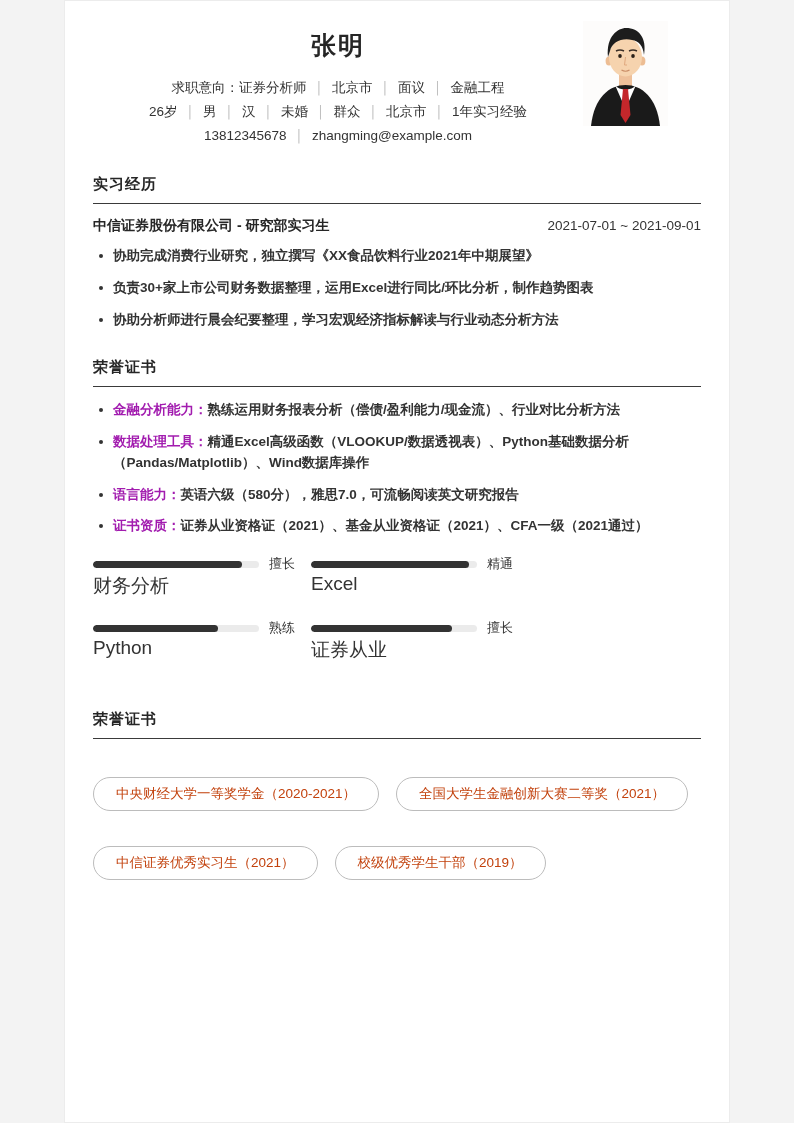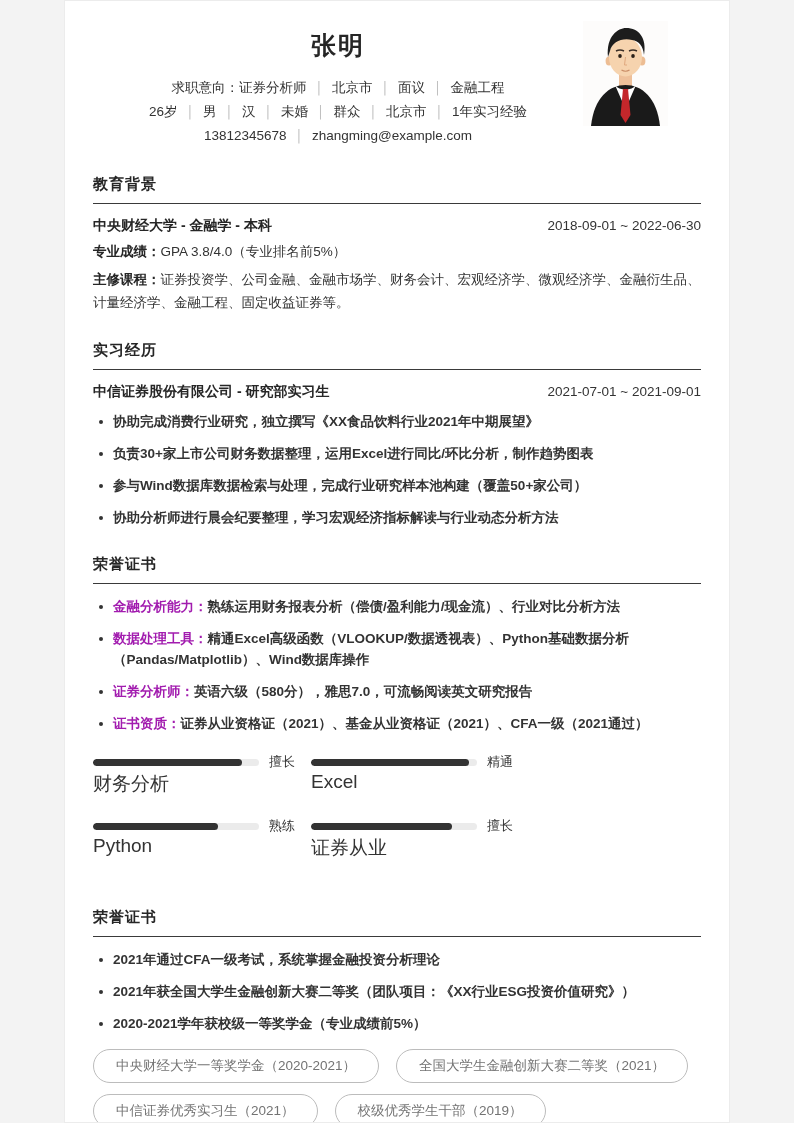--- a/index.html
+++ b/index.html
@@ -43,21 +43,21 @@
   .bar-item { width:218px; margin-bottom:20px; }
   .bar-top { display:flex; align-items:center;text-align:center; }
   .bar-track { width:166px; height:7px; background:#ebebeb; border-radius:4px; overflow:hidden; }
   .bar-fill { height:100%; background:#333; border-radius:4px; }
   .bar-level { font-size:13px; color:#333; margin-left:10px; }
   .bar-name { font-size:19px; color:#333; }
   
   .tags { display:flex; flex-wrap:wrap; gap:11px 17px; margin-top:14px; }
   .tag {
     border:1px solid #bcbcbc; border-radius:17px; background:#fff;
-    padding:7px 22px; font-size:13.5px; color:#737373; white-space:nowrap;
+    padding:7px 22px; font-size:13.5px; color:#c2410c; white-space:nowrap;margin-top:24px;
   }
 </style>
 </head>
 <body>
 
 <div class="page">
 
   <div class="header">
     <div class="header-left">
       <div class="name">张明</div>
@@ -87,50 +87,40 @@
       <ellipse cx="37" cy="35" rx="1.8" ry="2" fill="#2b2119"></ellipse>
       <ellipse cx="50" cy="35" rx="1.8" ry="2" fill="#2b2119"></ellipse>
       <path d="M42.5 36 L41.5 44 L44 44" stroke="#e0a87e" stroke-width="1" fill="none"></path>
       <path d="M38.5 49 Q42.5 51.5 46.5 49" stroke="#c98d66" stroke-width="1.2" fill="none"></path>
       <path d="M8 105 C11 77 26 64 42.5 64 C59 64 74 77 77 105 Z" fill="#1a1a1a"></path>
       <path d="M32 64 L42.5 88 L53 64 C49 70 36 70 32 64 Z" fill="#ffffff"></path>
       <path d="M40 68 L45 68 L47.5 94 L42.5 102 L37.5 94 Z" fill="#c4272b"></path>
     </svg>
   </div>
 
-  <div>
-    <div class="section-title">教育背景</div>
-    <div class="row-flex">
-      <span class="headline">中央财经大学 - 金融学 - 本科</span>
-      <span class="daterange">2018-09-01 ~ 2022-06-30</span>
-    </div>
-    <p class="edu-row"><b>专业成绩：</b><span>GPA 3.8/4.0（专业排名前5%）</span></p>
-    <p class="edu-row"><b>主修课程：</b><span>证券投资学、公司金融、金融市场学、财务会计、宏观经济学、微观经济学、金融衍生品、计量经济学、金融工程、固定收益证券等。</span></p>
-  </div>
 
   <div>
     <div class="section-title">实习经历</div>
     <div class="row-flex">
       <span class="headline">中信证券股份有限公司 - 研究部实习生</span>
       <span class="daterange">2021-07-01 ~ 2021-09-01</span>
     </div>
     <ul class="bullets">
       <li>协助完成消费行业研究，独立撰写《XX食品饮料行业2021年中期展望》</li>
       <li>负责30+家上市公司财务数据整理，运用Excel进行同比/环比分析，制作趋势图表</li>
-      <li>参与Wind数据库数据检索与处理，完成行业研究样本池构建（覆盖50+家公司）</li>
       <li>协助分析师进行晨会纪要整理，学习宏观经济指标解读与行业动态分析方法</li>
     </ul>
   </div>
 
   <div>
     <div class="section-title">荣誉证书</div>
     <ul class="bullets">
       <li><b>金融分析能力：</b><span>熟练运用财务报表分析（偿债/盈利能力/现金流）、行业对比分析方法</span></li>
       <li><b>数据处理工具：</b><span>精通Excel高级函数（VLOOKUP/数据透视表）、Python基础数据分析（Pandas/Matplotlib）、Wind数据库操作</span></li>
-      <li><b>证券分析师：</b><span>英语六级（580分），雅思7.0，可流畅阅读英文研究报告</span></li>
+      <li><b>语言能力：</b><span>英语六级（580分），雅思7.0，可流畅阅读英文研究报告</span></li>
       <li><b>证书资质：</b><span>证券从业资格证（2021）、基金从业资格证（2021）、CFA一级（2021通过）</span></li>
     </ul>
 
     <div class="bars">
       <div class="bar-item">
         <div class="bar-top">
           <div class="bar-track">
               <div class="bar-fill" style="width: 90%;"></div>
             </div>
           <span class="bar-level">擅长</span>
@@ -162,25 +152,20 @@
             </div>
           <span class="bar-level">擅长</span>
         </div>
         <div class="bar-name">证券从业</div>
       </div>
     </div>
   </div>
 
   <div>
     <div class="section-title">荣誉证书</div>
-    <ul class="bullets">
-      <li>2021年通过CFA一级考试，系统掌握金融投资分析理论</li>
-      <li>2021年获全国大学生金融创新大赛二等奖（团队项目：《XX行业ESG投资价值研究》）</li>
-      <li>2020-2021学年获校级一等奖学金（专业成绩前5%）</li>
-    </ul>
     <div class="tags">
       <span class="tag">中央财经大学一等奖学金（2020-2021）</span>
       <span class="tag">全国大学生金融创新大赛二等奖（2021）</span>
       <span class="tag">中信证券优秀实习生（2021）</span>
       <span class="tag">校级优秀学生干部（2019）</span>
     </div>
   </div>
 
 </div>
 

